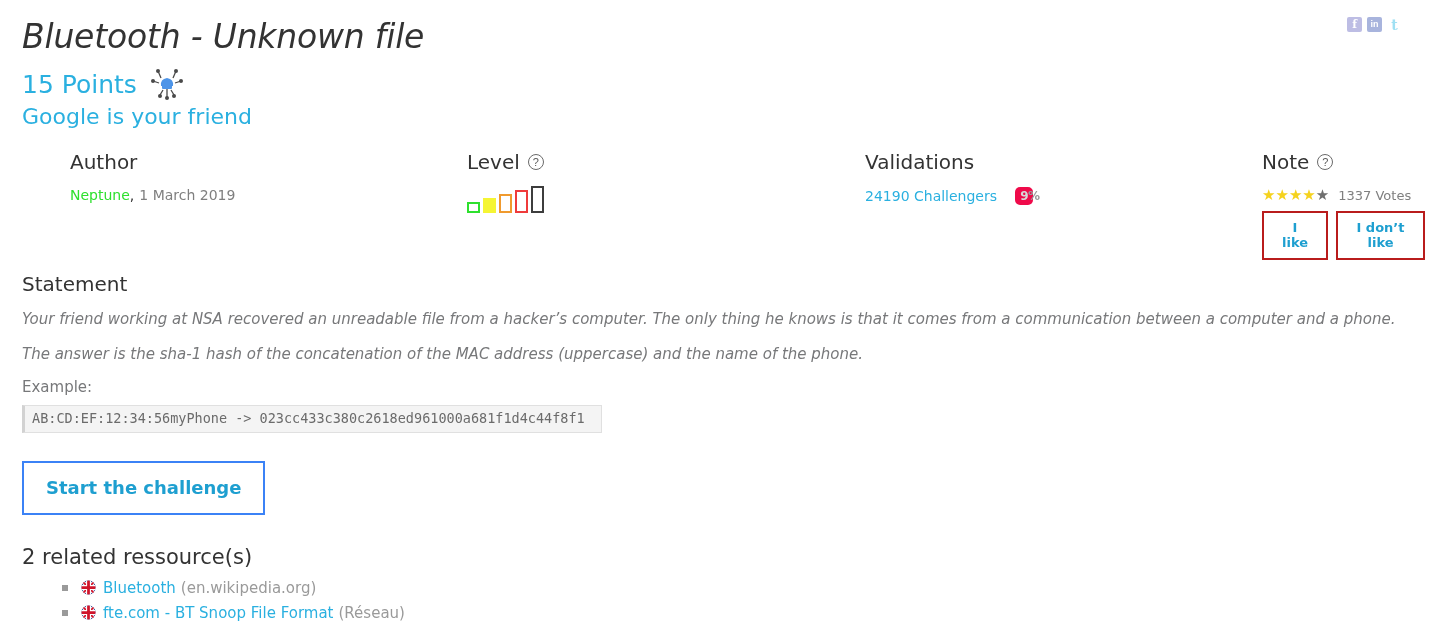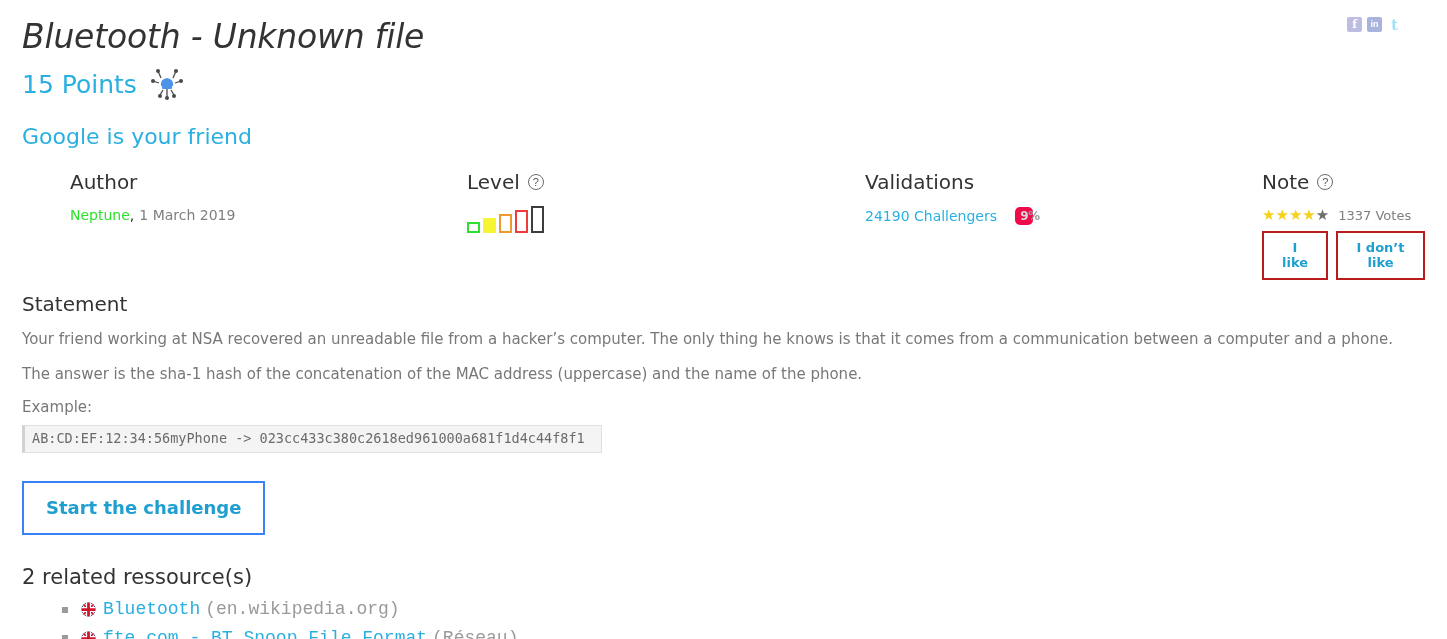--- a/index.html
+++ b/index.html
@@ -68,21 +68,21 @@
     margin-top: 10px;
   }
   .points {
     font-size: 25px;
     color: #2ab0e0;
     font-weight: normal;
     line-height: 1;
   }
   .bug-icon { width: 34px; height: 34px; display: block; }
   .subtitle {
-    margin-top: 24px;
+    margin-top: 4px;
     font-size: 22px;
     color: #2ab0e0;
     font-weight: normal;
     line-height: 1.1;
   }
 
   
   .meta {
     position: relative;
     margin-top: 22px;
@@ -173,20 +173,21 @@
     font-size: 20px;
     color: #333333;
     margin-top: 26px;
     line-height: 1.1;
   }
   .para {
     font-size: 15px;
     color: #77787a;
     margin-top: 14px;
     line-height: 1.35;
+    font-style: italic;
   }
   .example-label { font-size: 15px; color: #77787a; margin-top: 14px; }
   .code-block {
     display: inline-block;
     margin-top: 9px;
     background: #f4f4f4;
     border: 1px solid #e0e0e0;
     border-left: 3px solid #d2d2d2;
     padding: 4px 16px 5px 7px;
     font-family: "DejaVu Sans Mono", "Liberation Mono", monospace;
@@ -215,24 +216,23 @@
     font-size: 21px;
     color: #333333;
     margin-top: 31px;
     line-height: 1.1;
   }
   .res-list { list-style: none; margin: 10px 0 0 0; padding: 0 0 0 40px; }
   .res-item {
     display: flex;
     align-items: center;
     gap: 0px;
-    font-size: 18px;
+    font-size: 15px;
     margin-bottom: 7px;
     line-height: 1.2;
-    font-family: Liberation Mono, monospace;
   }
   .bullet {
     width: 6px; height: 6px; background: #9a9a9a;
     display: inline-block; margin-right: 13px; flex: none;
   }
   .flag-icon { width: 15px; height: 15px; flex: none; margin-right: 7px; display: block; }
   .res-link { color: #2ab0e0; cursor: pointer; }
   .res-src { color: #9a9a9a; margin-left: 5px; }
 </style>
 </head>

